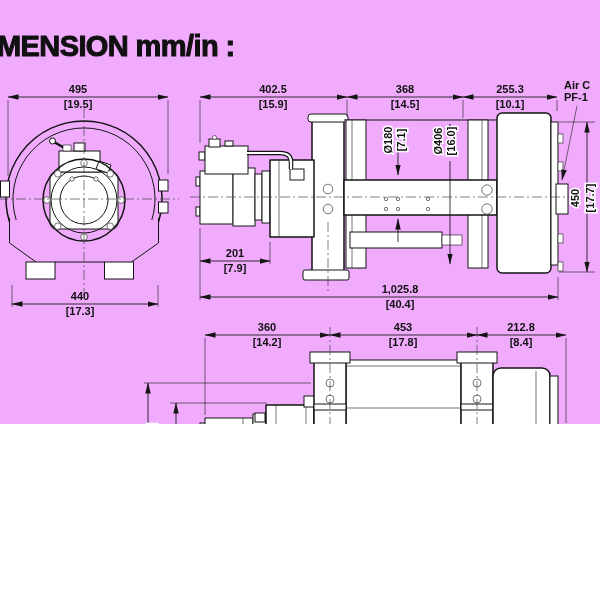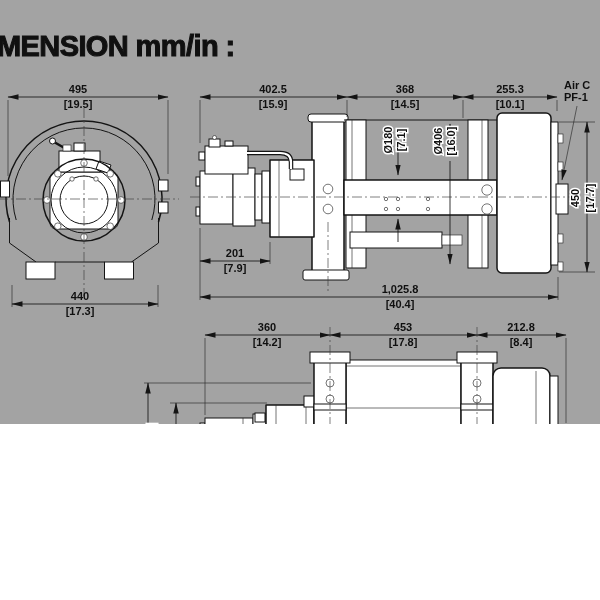--- a/index.html
+++ b/index.html
@@ -1,16 +1,16 @@
 <!DOCTYPE html>
 <html><head>
 <meta charset="utf-8">
 <style>
   html,body{margin:0;padding:0;background:#fff}
-  .stage{width:600px;height:424px;background:#a3a3a3;position:relative;overflow:hidden}
+  .stage{width:600px;height:424px;background:#f0abfc;position:relative;overflow:hidden}
   svg{display:block}
   .t {stroke:#141414;stroke-width:1.5;fill:none;stroke-linejoin:round}
   .tf{stroke:#141414;stroke-width:1.5;fill:#fff;stroke-linejoin:round}
   .m {stroke:#141414;stroke-width:1;fill:none}
   .mf{stroke:#141414;stroke-width:1;fill:#fff}
   .n {stroke:#2a2a2a;stroke-width:.65;fill:none}
   .nf{stroke:#2a2a2a;stroke-width:.65;fill:#fff}
   .d {stroke:#141414;stroke-width:.85;fill:none}
   .c {stroke:#3a3a3a;stroke-width:.65;fill:none;stroke-dasharray:10 3 2 3}
   .pipeO{stroke:#141414;stroke-width:4.5;fill:none}

